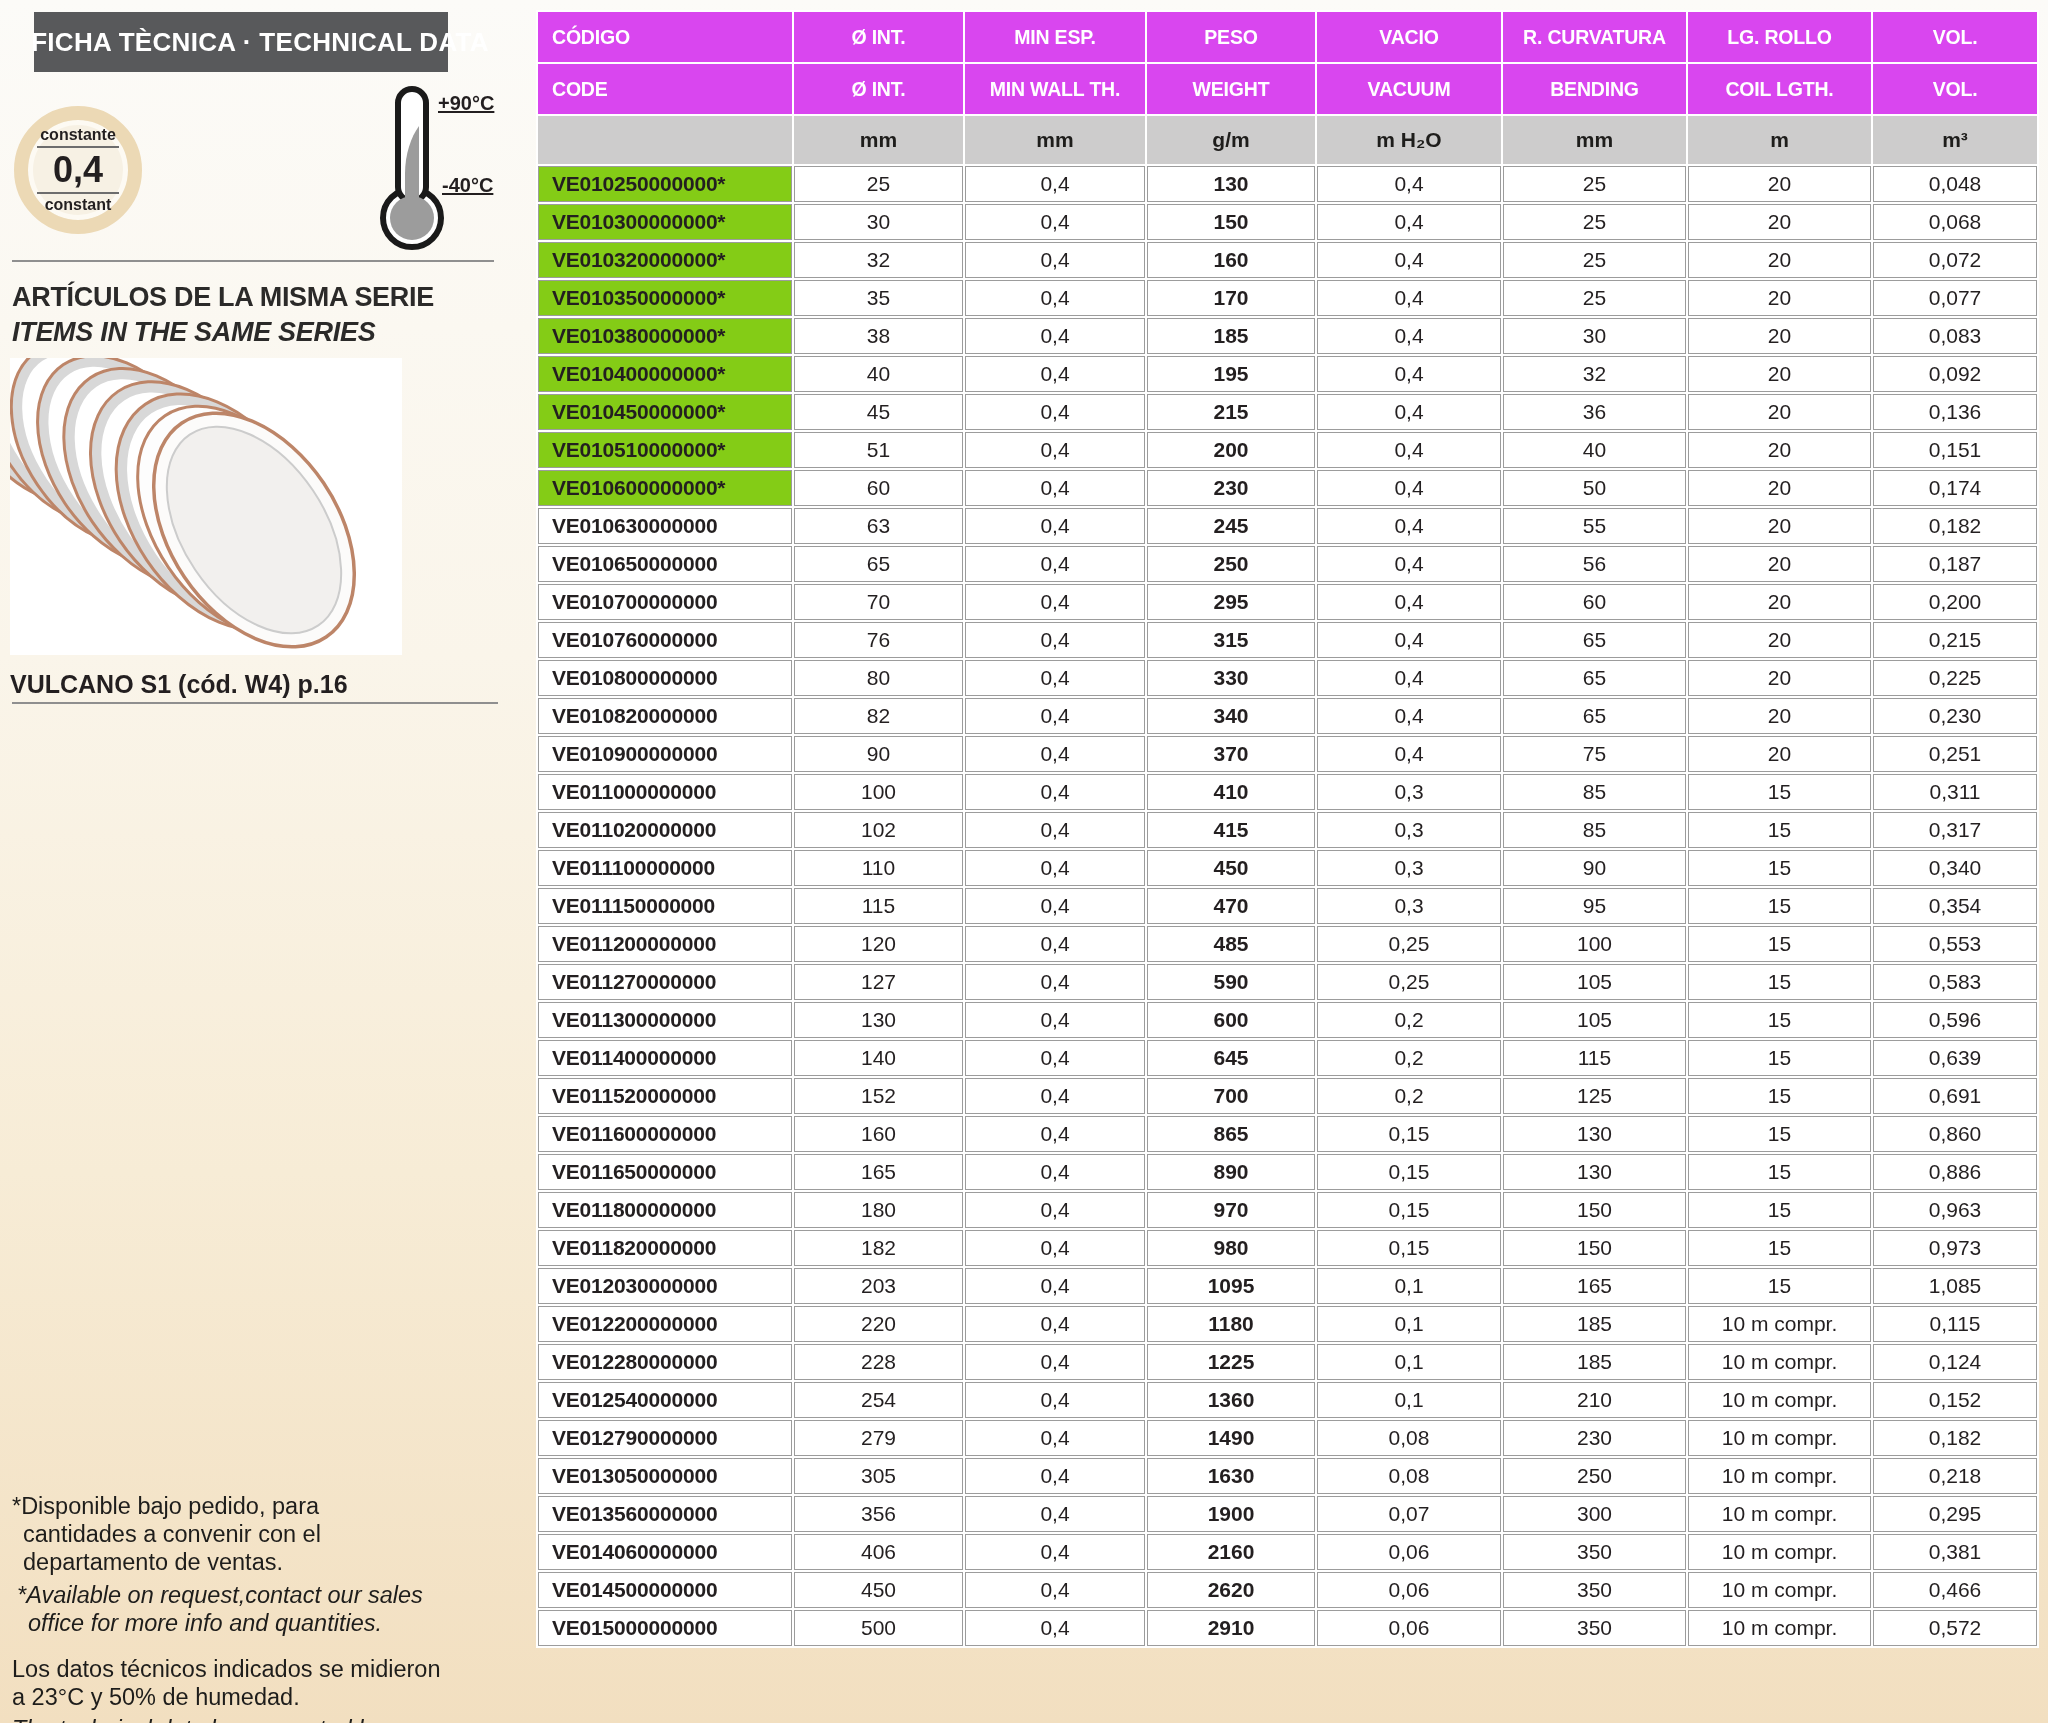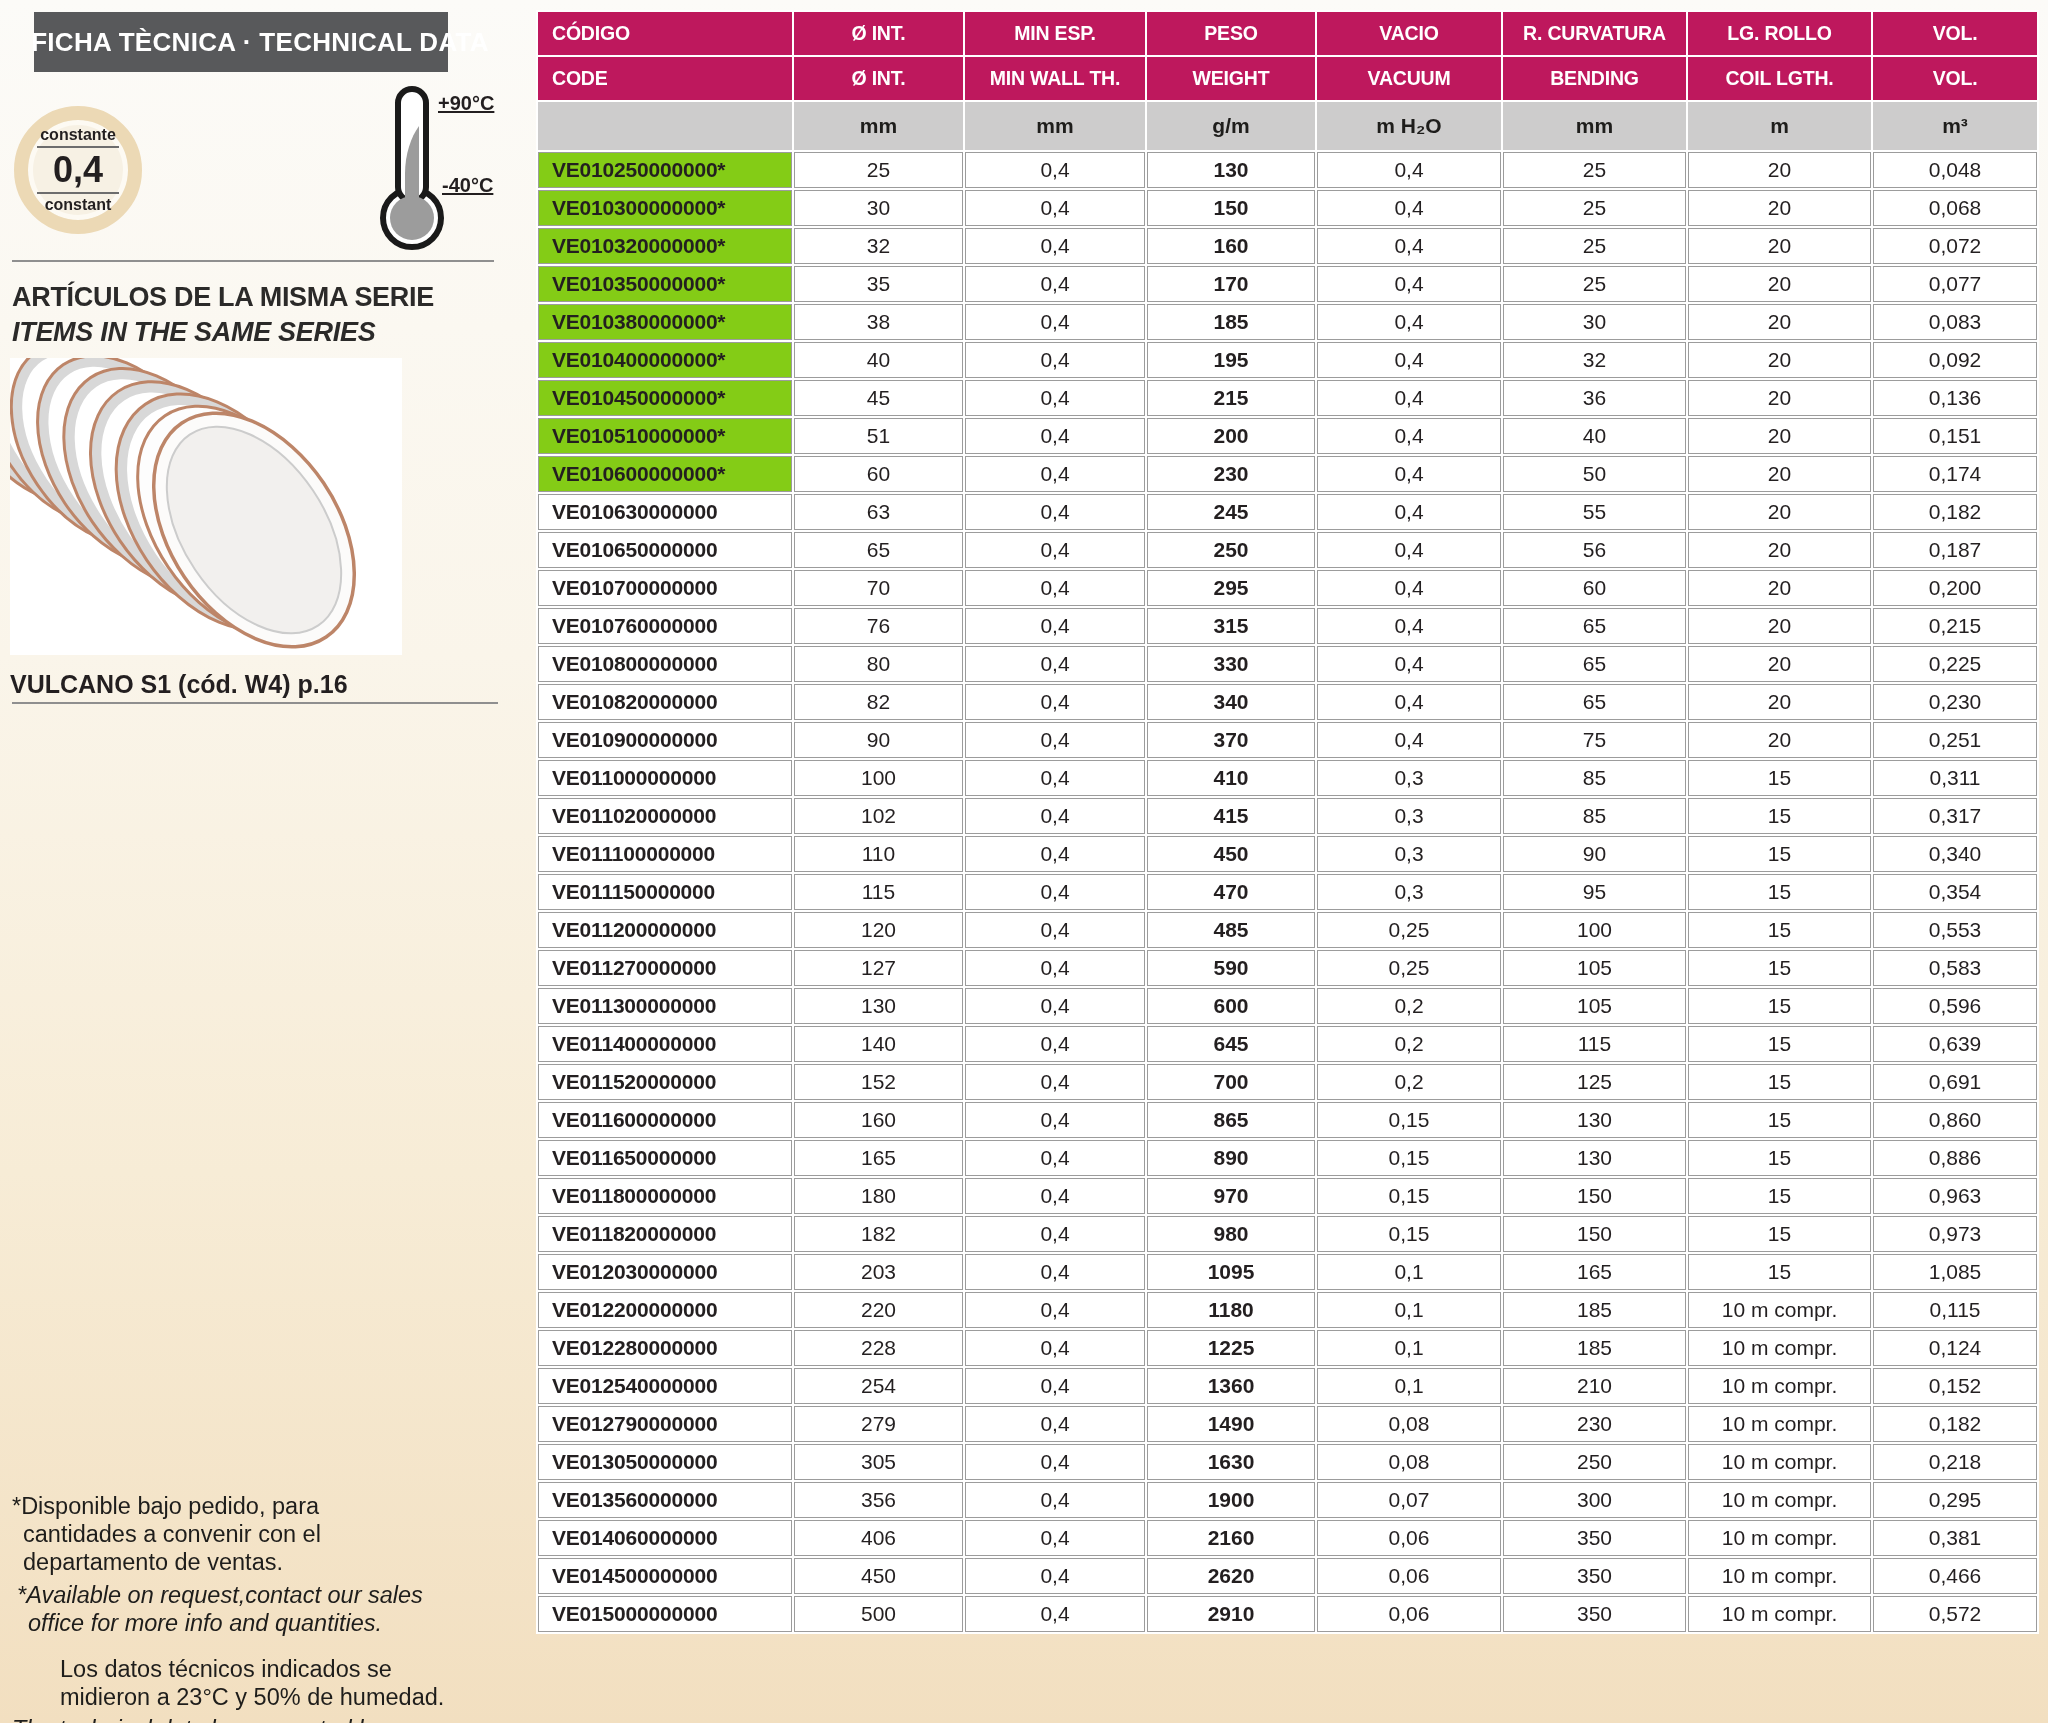--- a/index.html
+++ b/index.html
@@ -28,27 +28,27 @@
   .rule.r2{left:12px;top:702px;width:486px;}
   .series{position:absolute;left:12px;font-size:27px;font-weight:bold;letter-spacing:-.3px;white-space:nowrap;color:#2b2a29;}
   .series.es{top:282px;}
   .series.en{top:317px;font-style:italic;}
   .photo{position:absolute;left:10px;top:358px;width:392px;height:297px;background:#ffffff;overflow:hidden;}
   .caption{position:absolute;left:10px;top:662px;width:484px;text-align:left;font-size:25px;font-weight:bold;white-space:nowrap;margin-top:8px;}
   .footnotes{position:absolute;left:12px;top:1492px;width:436px;font-size:23.5px;line-height:1.2;color:#1e1d1b;}
   .footnotes p{margin:0 0 4px 0;}
   .footnotes .hang{padding-left:11px;text-indent:-11px;max-width:414px;}
   .footnotes .it{font-style:italic;padding-left:16px;text-indent:-11px;max-width:414px;}
-  .footnotes .gap{margin-top:18px;margin-left:48px;}
+  .footnotes .gap{margin-top:18px;}
   .footnotes .it2{font-style:italic;}
   
   table.spec{position:absolute;left:536px;top:10px;border-collapse:separate;border-spacing:2px;
     background:#ffffff;table-layout:fixed;}
   table.spec th,table.spec td{padding:0;box-sizing:border-box;white-space:nowrap;overflow:hidden;}
-  th.h{background:#be185d;color:#ffffff;font-size:19.5px;font-weight:bold;height:43px;
+  th.h{background:#d946ef;color:#ffffff;font-size:19.5px;font-weight:bold;height:50px;
     text-align:center;letter-spacing:-.2px;}
   th.h.left{text-align:left;padding-left:14px;}
   td.u{background:#cdcccc;color:#1e1d1b;font-weight:bold;font-size:21px;height:48px;text-align:center;}
   td.c{border:1px solid #9c9c9c;background:#ffffff;height:36px;font-size:21px;text-align:center;}
   td.c.code{text-align:left;padding-left:13px;font-weight:bold;letter-spacing:-.2px;}
   td.c.hl{background:#84cc16;}
   td.c.peso{font-weight:bold;}
 </style>
 </head>
 <body>

